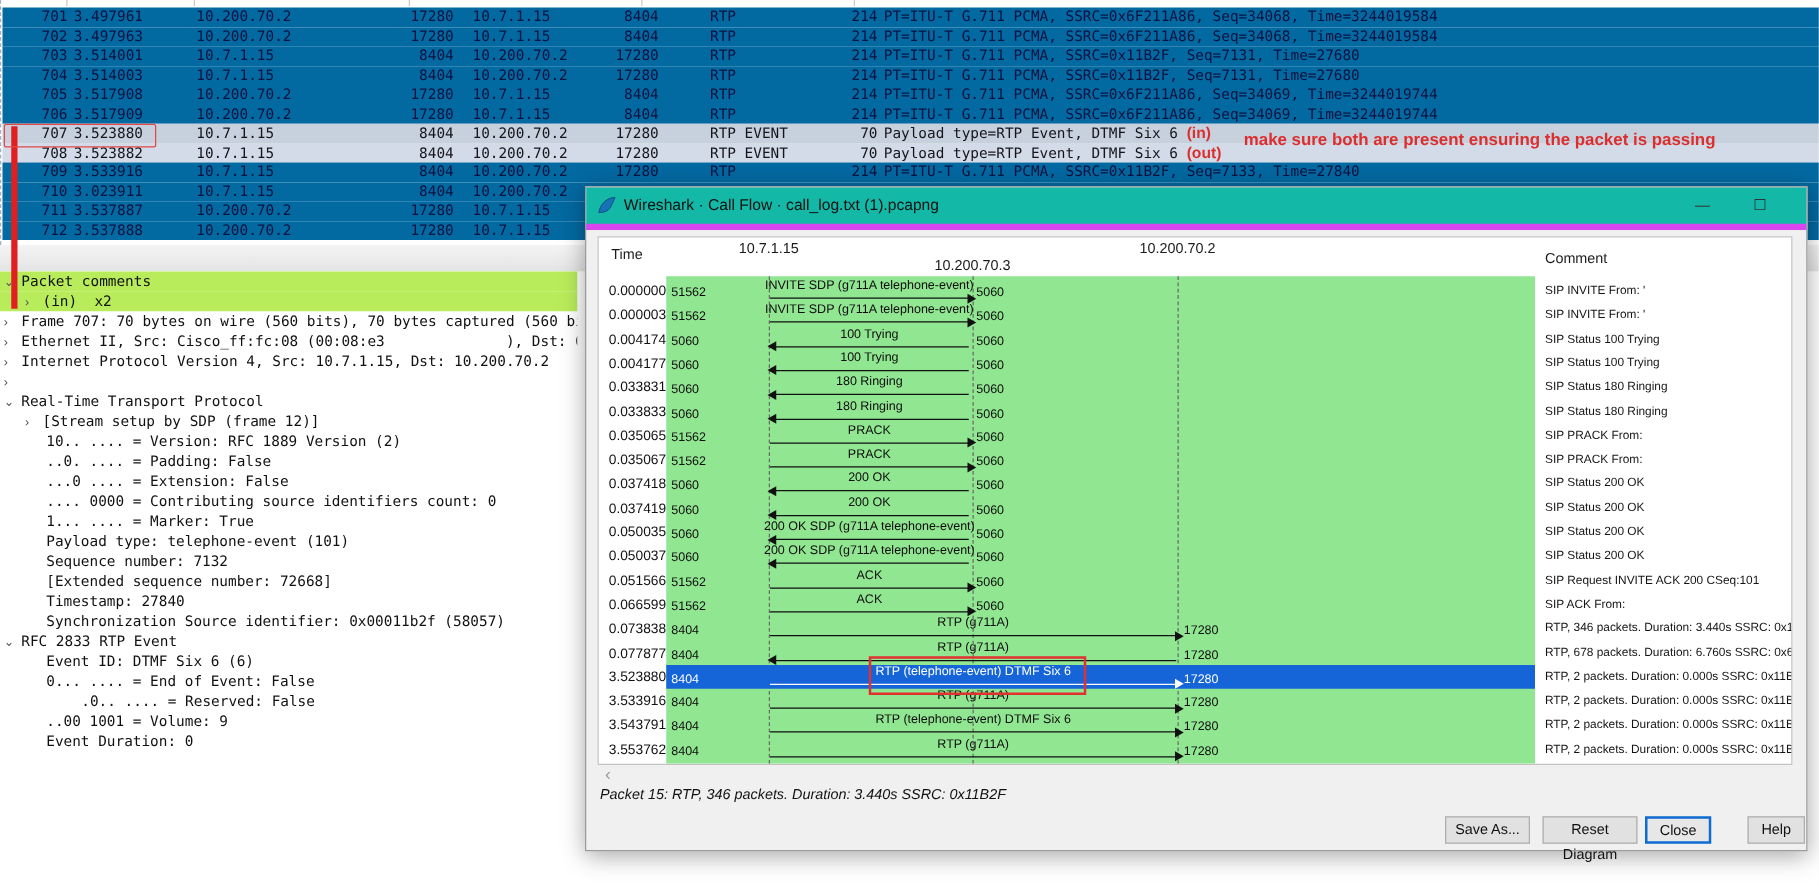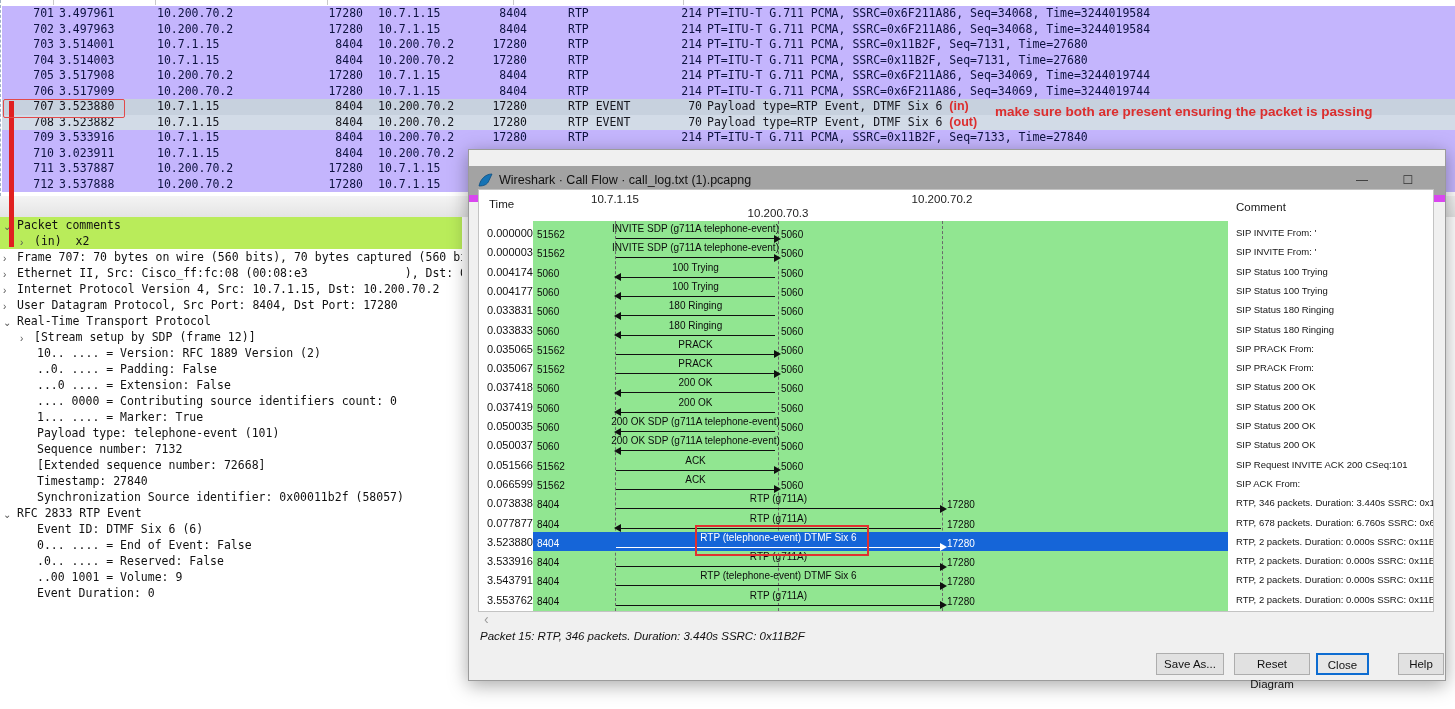--- a/index.html
+++ b/index.html
@@ -4,21 +4,21 @@
 <style>
   html,body{margin:0;padding:0;}
   body{width:1455px;height:709px;position:relative;background:#ffffff;overflow:hidden;
        font-family:"Liberation Sans",sans-serif;}
   
   #packet-list{position:absolute;left:0;top:0;width:1455px;height:196px;background:#fff;
     border-left:1px dashed #9fb0c4;}
   .plrow{position:absolute;left:1px;width:1454px;height:15.5px;
     font-family:"DejaVu Sans Mono","Liberation Mono",monospace;font-size:11.5px;line-height:15.5px;
     color:#0d1240;white-space:pre;}
-  .plrow.blue{background:#c4b5fd;}
+  .plrow.blue{background:#0369a1;}
   .plrow.g1{background:#c7d1de;color:#15151d;}
   .plrow.g2{background:#d2dbe7;color:#15151d;}
   .pc{position:absolute;top:0;height:15.5px;overflow:visible;}
   .c-no{left:14px;width:38px;text-align:right;}
   .c-time{left:57px;}
   .c-src{left:155px;}
   .c-sport{left:298px;width:63px;text-align:right;}
   .c-dst{left:376px;}
   .c-dport{left:462px;width:63px;text-align:right;}
   .c-proto{left:566px;}
@@ -39,21 +39,21 @@
   .exp{position:absolute;top:0;color:#555;font-size:10px;font-family:"Liberation Sans",sans-serif;}
   .dtx{position:absolute;top:0;}
   
   #anno{position:absolute;left:0;top:0;width:1455px;height:709px;pointer-events:none;z-index:5;}
   .redbar{position:absolute;left:9px;top:101px;width:5px;height:146px;background:#e02020;}
   .redbox707{position:absolute;left:3px;top:99px;width:120px;height:17px;border:1.5px solid #e24a4a;border-radius:2px;}
   .redtext{position:absolute;color:#dc2e2e;font-weight:bold;font-size:13.5px;white-space:pre;}
   
   #dialog{position:absolute;left:468px;top:149px;width:978px;height:532px;background:#f0f0f0;
     border:1px solid #9b9b9b;box-shadow:0 4px 18px rgba(0,0,0,.35);z-index:10;box-sizing:border-box;}
-  #titlebar{position:absolute;left:0;top:16px;width:100%;height:29px;background:#a3a3a3;border-bottom:7px solid #d946ef;}
+  #titlebar{position:absolute;left:0;top:0;width:100%;height:29px;background:#14b8a6;border-bottom:5px solid #d946ef;}
   #title-text{position:absolute;left:30px;top:7px;font-size:12.5px;color:#111;}
   .winbtn{position:absolute;top:0;width:34px;height:29px;text-align:center;line-height:29px;color:#333;font-size:12px;}
   #btn-min{left:876px;}
   #btn-max{left:922px;}
   #fin{position:absolute;left:8px;top:6px;width:17px;height:17px;}
   
   #diagram{position:absolute;left:9px;top:39px;width:954px;height:421px;background:#fff;
     border:1px solid #c3c3c3;overflow:hidden;box-sizing:content-box;}
   #greenband{position:absolute;left:54px;top:31px;width:695px;height:390px;background:#91e691;}
   .lifeline{position:absolute;top:31px;height:390px;width:0;border-left:1px dashed #6a6a6a;}
@@ -105,37 +105,37 @@
   </div>
 
 <div id="splitter"></div>
 
 <div id="details">
     <div class="dtrow green" style="top: 0px;"><span class="exp" style="left: 3px; top: 2px;">⌄</span><span class="dtx" style="left: 17px;">Packet comments</span></div>
     <div class="dtrow green" style="top: 16px;"><span class="exp" style="left: 20px; top: 2px;">›</span><span class="dtx" style="left: 34px;">(in)  x2</span></div>
     <div class="dtrow" style="top: 32px;"><span class="exp" style="left: 3px; top: 2px;">›</span><span class="dtx" style="left: 17px;">Frame 707: 70 bytes on wire (560 bits), 70 bytes captured (560 bits)</span></div>
     <div class="dtrow" style="top: 48px;"><span class="exp" style="left: 3px; top: 2px;">›</span><span class="dtx" style="left: 17px;">Ethernet II, Src: Cisco_ff:fc:08 (00:08:e3              ), Dst: 00:00:0</span></div>
     <div class="dtrow" style="top: 64px;"><span class="exp" style="left: 3px; top: 2px;">›</span><span class="dtx" style="left: 17px;">Internet Protocol Version 4, Src: 10.7.1.15, Dst: 10.200.70.2</span></div>
-    <div class="dtrow" style="top: 80px;"><span class="exp" style="left: 3px; top: 2px;">›</span><span class="dtx" style="left: 17px;">User Datagram Protocol, Src Port: 8404, Dst Port: 17280</span></div>
+    <div class="dtrow" style="top: 80px;"><span class="exp" style="left: 3px; top: 2px;">›</span></div>
     <div class="dtrow" style="top: 96px;"><span class="exp" style="left: 3px; top: 2px;">⌄</span><span class="dtx" style="left: 17px;">Real-Time Transport Protocol</span></div>
     <div class="dtrow" style="top: 112px;"><span class="exp" style="left: 20px; top: 2px;">›</span><span class="dtx" style="left: 34px;">[Stream setup by SDP (frame 12)]</span></div>
     <div class="dtrow" style="top: 128px;"><span class="dtx" style="left: 37px;">10.. .... = Version: RFC 1889 Version (2)</span></div>
     <div class="dtrow" style="top: 144px;"><span class="dtx" style="left: 37px;">..0. .... = Padding: False</span></div>
     <div class="dtrow" style="top: 160px;"><span class="dtx" style="left: 37px;">...0 .... = Extension: False</span></div>
     <div class="dtrow" style="top: 176px;"><span class="dtx" style="left: 37px;">.... 0000 = Contributing source identifiers count: 0</span></div>
     <div class="dtrow" style="top: 192px;"><span class="dtx" style="left: 37px;">1... .... = Marker: True</span></div>
     <div class="dtrow" style="top: 208px;"><span class="dtx" style="left: 37px;">Payload type: telephone-event (101)</span></div>
     <div class="dtrow" style="top: 224px;"><span class="dtx" style="left: 37px;">Sequence number: 7132</span></div>
     <div class="dtrow" style="top: 240px;"><span class="dtx" style="left: 37px;">[Extended sequence number: 72668]</span></div>
     <div class="dtrow" style="top: 256px;"><span class="dtx" style="left: 37px;">Timestamp: 27840</span></div>
     <div class="dtrow" style="top: 272px;"><span class="dtx" style="left: 37px;">Synchronization Source identifier: 0x00011b2f (58057)</span></div>
     <div class="dtrow" style="top: 288px;"><span class="exp" style="left: 3px; top: 2px;">⌄</span><span class="dtx" style="left: 17px;">RFC 2833 RTP Event</span></div>
     <div class="dtrow" style="top: 304px;"><span class="dtx" style="left: 37px;">Event ID: DTMF Six 6 (6)</span></div>
     <div class="dtrow" style="top: 320px;"><span class="dtx" style="left: 37px;">0... .... = End of Event: False</span></div>
-    <div class="dtrow" style="top: 336px;"><span class="dtx" style="left: 37px;">.0.. .... = Reserved: False</span></div>
+    <div class="dtrow" style="top: 336px; margin-left: 28px;"><span class="dtx" style="left: 37px;">.0.. .... = Reserved: False</span></div>
     <div class="dtrow" style="top: 352px;"><span class="dtx" style="left: 37px;">..00 1001 = Volume: 9</span></div>
     <div class="dtrow" style="top: 368px;"><span class="dtx" style="left: 37px;">Event Duration: 0</span></div>
   </div>
 
 <div id="anno">
   <div class="redbar"></div>
   <div class="redbox707"></div>
 
   <div class="redtext" style="left:995px;top:104px;">make sure both are present ensuring the packet is passing</div>
 

